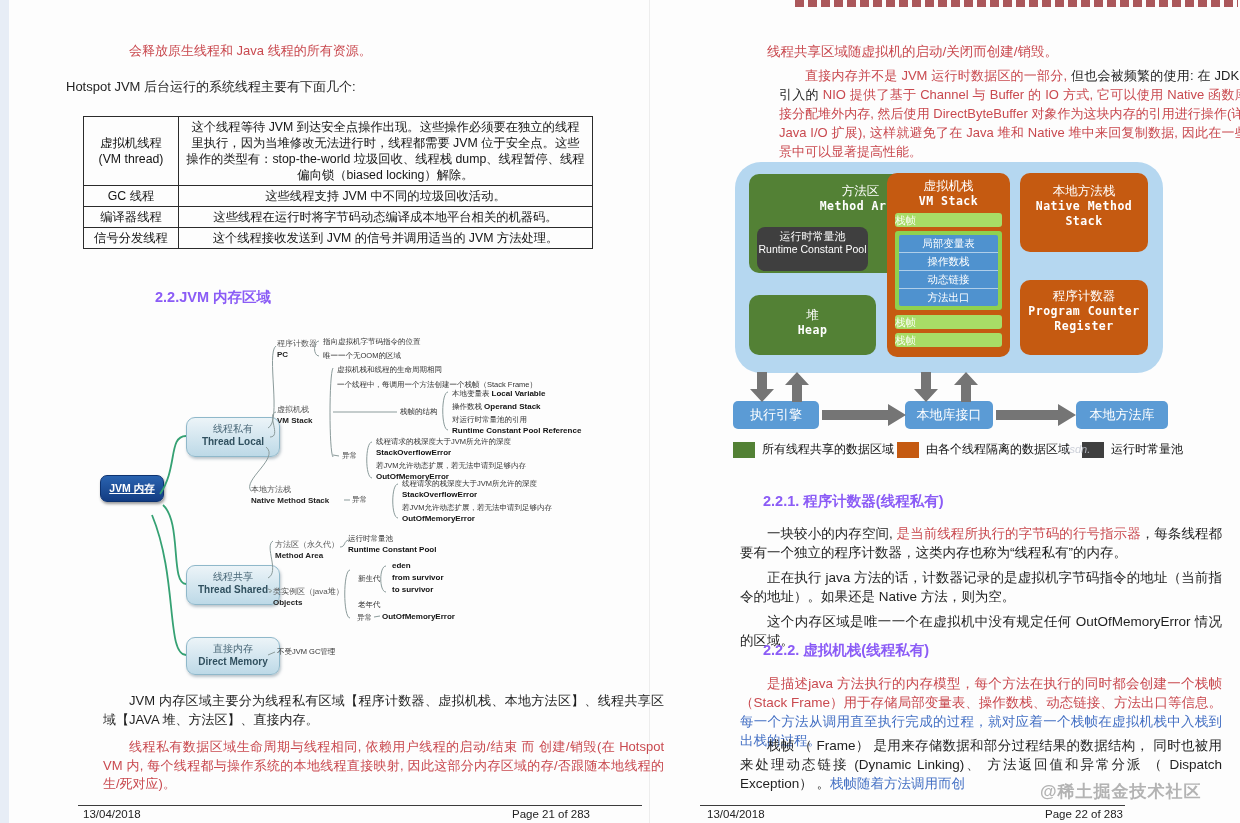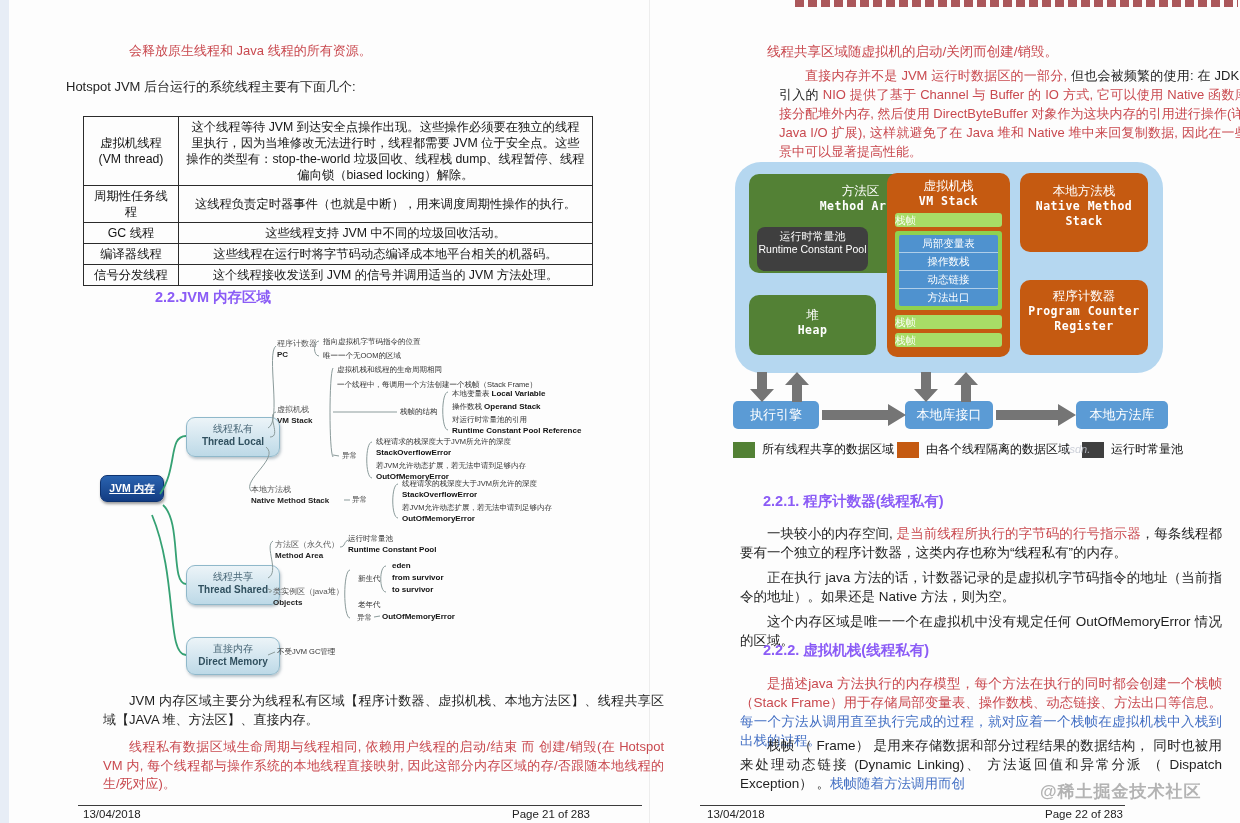--- a/index.html
+++ b/index.html
@@ -72,24 +72,20 @@
 
     <table class="ttable abs" style="left:83px;top:116px;width:510px;">
       <colgroup>
           <col style="width:95px">
           <col>
         </colgroup>
       <tbody>
           <tr>
         <td>虚拟机线程 (VM thread)</td>
         <td>这个线程等待 JVM 到达安全点操作出现。这些操作必须要在独立的线程里执行，因为当堆修改无法进行时，线程都需要 JVM 位于安全点。这些操作的类型有：stop-the-world 垃圾回收、线程栈 dump、线程暂停、线程偏向锁（biased locking）解除。</td>
-      </tr>
-      <tr>
-        <td>周期性任务线程</td>
-        <td>这线程负责定时器事件（也就是中断），用来调度周期性操作的执行。</td>
       </tr>
       <tr>
         <td>GC 线程</td>
         <td>这些线程支持 JVM 中不同的垃圾回收活动。</td>
       </tr>
       <tr>
         <td>编译器线程</td>
         <td>这些线程在运行时将字节码动态编译成本地平台相关的机器码。</td>
       </tr>
       <tr>

